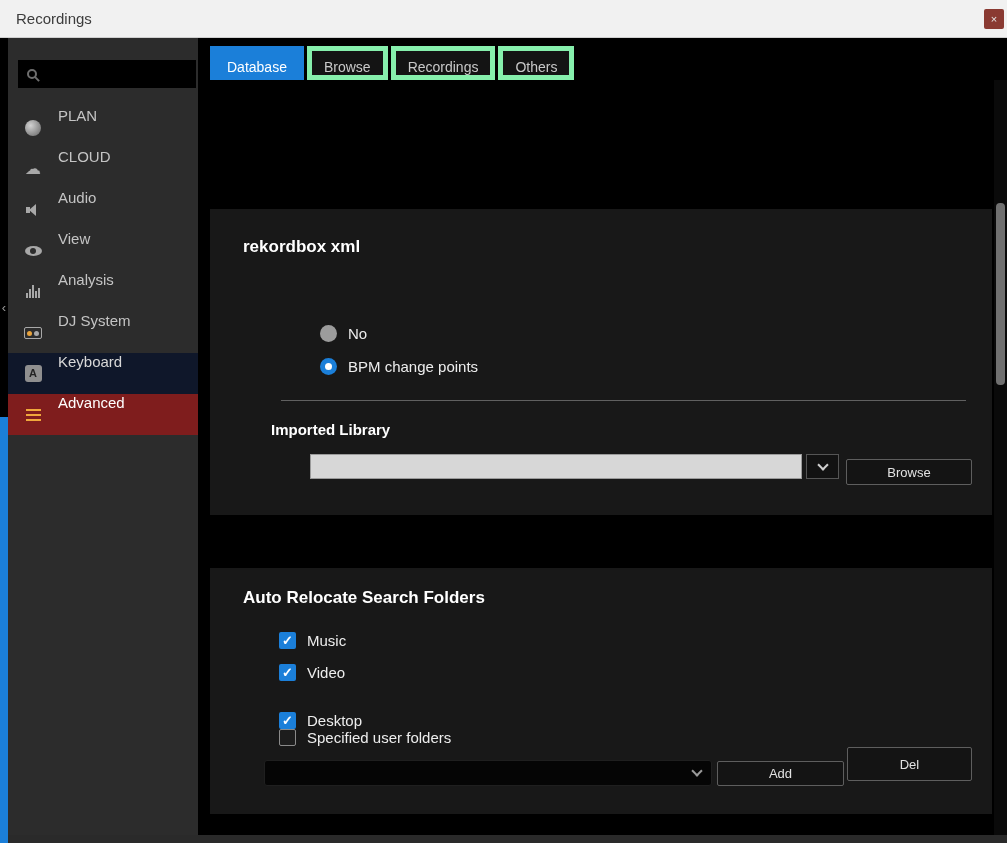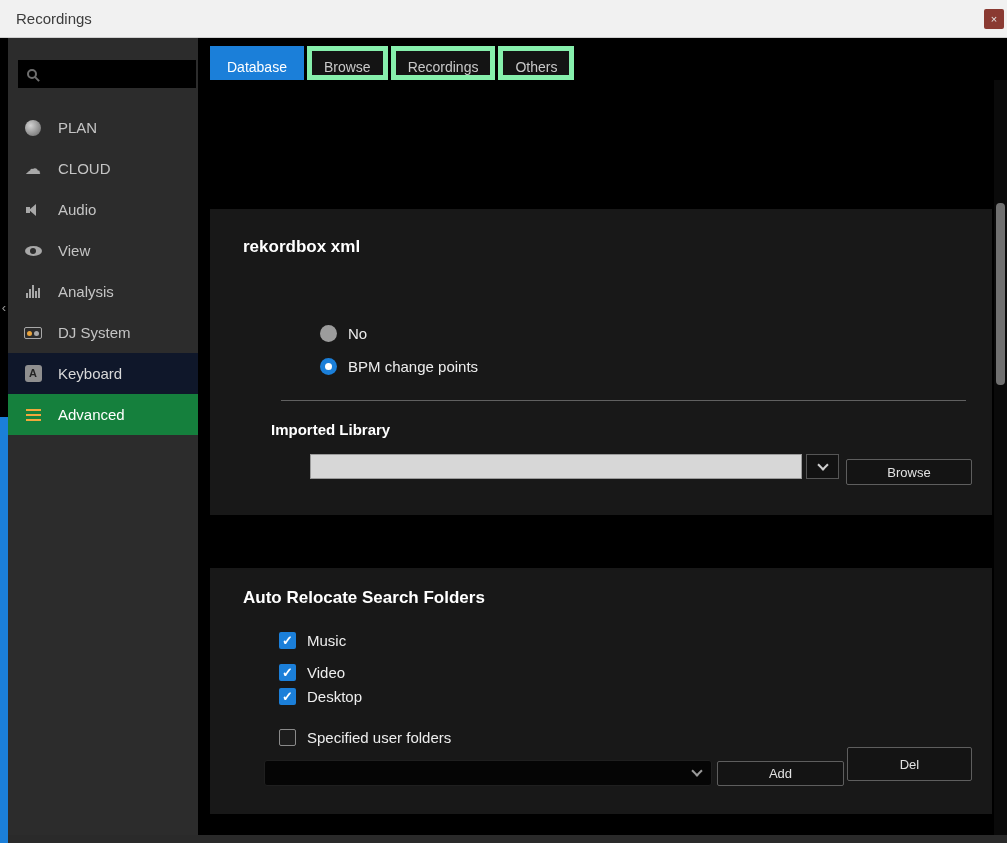--- a/index.html
+++ b/index.html
@@ -15,23 +15,23 @@
   .left-accent { position:absolute; left:0; top:417px; width:8px; height:426px; background:#1b7fd9; }
   .left-chev { position:absolute; left:0; top:300px; width:8px; text-align:center; color:#9a9a9a; font-size:13px; }
   .bottom-strip { position:absolute; left:8px; top:835px; width:999px; height:8px; background:#2a2a2a; }
 
   
   .sidebar { position:absolute; left:8px; top:38px; width:190px; height:797px; background:#2c2c2c; }
   .search { position:absolute; left:10px; top:22px; width:178px; height:28px; background:#000; display:flex; align-items:center; padding-left:9px; cursor:text; }
   .mag { position:relative; width:10px; height:10px; border:2px solid #6e6e6e; border-radius:50%; display:inline-block; }
   .mag::after { content:''; position:absolute; width:2px; height:6px; background:#6e6e6e; transform:rotate(-45deg); right:-3px; bottom:-5px; }
   .nav { position:absolute; left:0; top:69px; width:190px; }
-  .nav-item { height:41px; display:flex; align-items:center; padding-left:14px; gap:14px; color:#c4c4c4; font-size:15px; cursor:pointer; }
+  .nav-item { height:41px; display:flex; padding-left:14px; gap:14px; color:#c4c4c4; font-size:15px; cursor:pointer; }
   .nav-item.hl { background:#0f172a; color:#d8d8d8; }
-  .nav-item.sel { background:#15803d; color:#fff; }
+  .nav-item.sel { background:#7f1d1d; color:#fff; }
   .ico { width:22px; display:flex; justify-content:center; align-items:center; }
 
   .ico-plan { width:16px; height:16px; border-radius:50%; background:radial-gradient(circle at 35% 35%, #d2d2d2, #636363); }
   .ico-cloud::before { content:'☁'; color:#a8a8a8; font-size:16px; }
   .ico-eye { width:17px; height:10px; border-radius:50%; background:#a8a8a8; position:relative; }
   .ico-eye::after { content:''; position:absolute; left:5px; top:2px; width:6px; height:6px; border-radius:50%; background:#2c2c2c; }
   .ico-audio { position:relative; width:14px; height:12px; }
   .ico-audio::before { content:''; position:absolute; left:0; top:3px; width:4px; height:6px; background:#a8a8a8; }
   .ico-audio::after { content:''; position:absolute; left:3px; top:0; width:0; height:0; border-top:6px solid transparent; border-bottom:6px solid transparent; border-right:7px solid #a8a8a8; }
   .ico-wave { display:flex; align-items:flex-end; gap:1px; height:13px; }
@@ -89,21 +89,21 @@
   .imported-h { left:61px; top:212px; }
   .lib-input { position:absolute; left:100px; top:245px; width:492px; height:25px; background:#d7d7d7; border:1px solid #9a9a9a; font-size:13px; color:#222; padding:0 6px; }
   .lib-chev { position:absolute; left:596px; top:245px; width:33px; height:25px; background:#121212; border:1px solid #555; display:flex; align-items:center; justify-content:center; cursor:pointer; }
   .chev { display:inline-block; width:8px; height:8px; border-right:2px solid #d0d0d0; border-bottom:2px solid #d0d0d0; transform:rotate(45deg); margin-top:-4px; }
   .btn { background:#141414; border:1px solid #5e5e5e; color:#e2e2e2; font-size:13px; border-radius:2px; cursor:pointer; }
   .browse-btn { position:absolute; left:636px; top:250px; width:126px; height:26px; }
 
   
   .auto-title { position:absolute; left:33px; top:20px; font-size:17px; font-weight:bold; color:#fff; }
   .chk-row { position:absolute; left:69px; display:flex; align-items:center; gap:11px; color:#ededed; font-size:15px; cursor:pointer; }
-  .c0 { top:64px; } .c1 { top:96px; } .c2 { top:120px; } .c3 { top:161px; }
+  .c0 { top:64px; } .c1 { top:96px; } .c2 { top:144px; } .c3 { top:161px; }
   .cb { width:17px; height:17px; border-radius:2px; display:inline-block; }
   .cb.checked { background:#1b7fd9; color:#fff; font-size:13px; line-height:17px; text-align:center; font-weight:bold; }
   .cb.checked::after { content:'✓'; }
   .cb.unchecked { background:#1d1d1d; border:1px solid #8a8a8a; }
   .auto-select { position:absolute; left:54px; top:192px; width:448px; height:26px; background:#050505; border:1px solid #1f1f1f; border-radius:3px; display:flex; align-items:center; justify-content:flex-end; padding-right:10px; cursor:pointer; }
   .auto-select .chev { border-color:#9a9a9a; }
   .add-btn { position:absolute; left:507px; top:193px; width:127px; height:25px; }
   .del-btn { position:absolute; left:637px; top:179px; width:125px; height:34px; }
 
   

